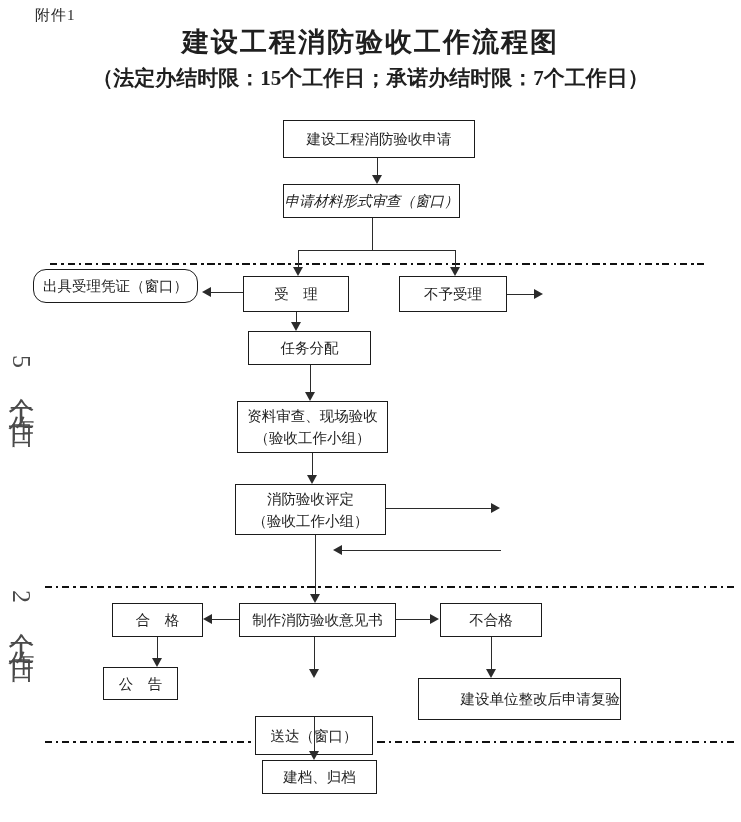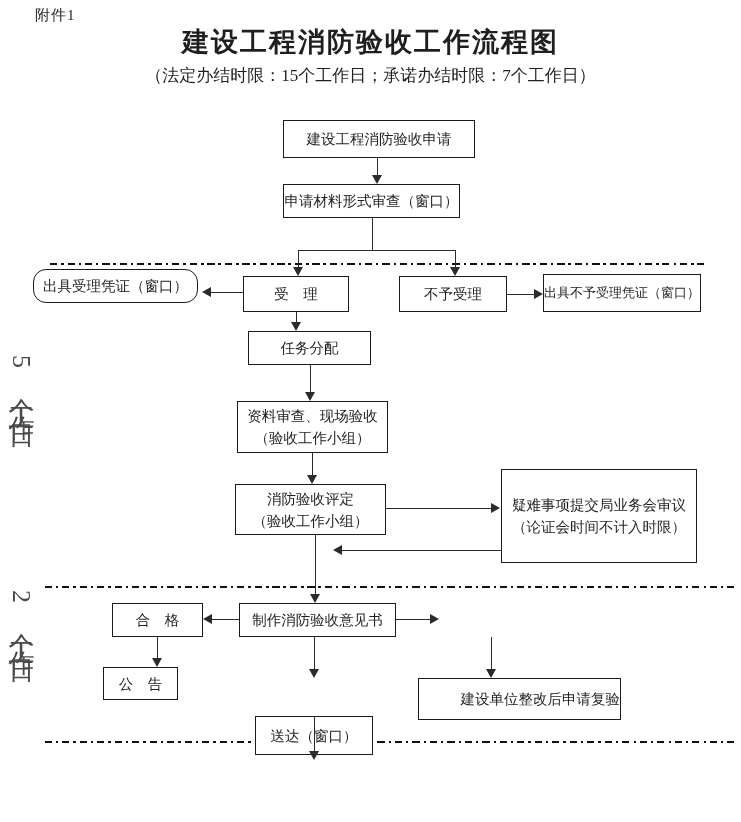--- a/index.html
+++ b/index.html
@@ -7,21 +7,21 @@
     --text:#1f1f1f;
     --side:#4a4a4a;
   }
   html,body{margin:0;padding:0;background:#fff;}
   body{font-family:"Liberation Serif","DejaVu Serif",serif;color:var(--text);}
   .canvas{position:relative;width:741px;height:822px;background:#fff;overflow:hidden;}
 
   .attachment{position:absolute;left:35px;top:6px;font-size:15px;letter-spacing:1px;}
   .title{position:absolute;left:0;top:24px;width:741px;text-align:center;
          font-size:27px;font-weight:bold;letter-spacing:2px;}
-  .subtitle{position:absolute;left:0;top:64px;width:741px;text-align:center;font-size:17px;}
+  .subtitle{position:absolute;left:0;top:64px;width:741px;text-align:center;font-size:21px;font-weight:bold;}
 
   .box{position:absolute;border:1.6px solid #1b1b1b;background:#fff;
        display:flex;flex-direction:column;align-items:center;justify-content:center;
        text-align:center;font-size:14.5px;line-height:22px;box-sizing:border-box;}
   .box.sm{font-size:13px;}
 
   .vline{position:absolute;width:0;border-left:1.7px solid var(--line);}
   .hline{position:absolute;height:0;border-top:1.7px solid var(--line);}
   .ah{position:absolute;width:0;height:0;}
   .ah-down{border-left:5px solid transparent;border-right:5px solid transparent;border-top:9px solid var(--line);}
@@ -47,80 +47,79 @@
   <div class="dashdot" style="left:45px;top:586px;width:692px;"></div>
   <div class="dashdot" style="left:45px;top:741px;width:692px;"></div>
 
   <div class="sidelabel" style="top:355px;">5个工作日</div>
   <div class="sidelabel" style="top:590px;">2个工作日</div>
 
   <div class="box" style="left:283px;top:120px;width:192px;height:38px;align-items:center;">
     <span>建设工程消防验收申请</span>
   </div>
 
-  <div class="box" style="left:283px;top:184px;width:177px;height:34px;">
+  <div class="box" style="left:283px;top:184px;width:177px;height:34px;font-style:italic;">
     <span>申请材料形式审查（窗口）</span>
   </div>
 
   <div class="box" style="left:33px;top:269px;width:165px;height:34px;border-radius:13px;">
     <span>出具受理凭证（窗口）</span>
   </div>
 
   <div class="box" style="left:243px;top:276px;width:106px;height:36px;">
     <span>受　理</span>
   </div>
 
   <div class="box" style="left:399px;top:276px;width:108px;height:36px;">
     <span>不予受理</span>
   </div>
 
-  <div class="box sm" style="left:543px;top:274px;width:158px;height:38px;">
-    <span>出具不予受理凭证（窗口）</span>
-  </div>
 
   <div class="box" style="left:248px;top:331px;width:123px;height:34px;">
     <span>任务分配</span>
   </div>
 
   <div class="box" style="left:237px;top:401px;width:151px;height:52px;text-align:center;">
     <span>资料审查、现场验收</span>
     <span>（验收工作小组）</span>
   </div>
 
   <div class="box" style="left:235px;top:484px;width:151px;height:51px;">
     <span>消防验收评定</span>
     <span>（验收工作小组）</span>
   </div>
 
-  <div class="box" style="left:501px;top:469px;width:196px;height:94px;">
-    <span>疑难事项提交局业务会审议</span>
-    <span>（论证会时间不计入时限）</span>
-  </div>
 
   <div class="box" style="left:112px;top:603px;width:91px;height:34px;">
     <span>合　格</span>
   </div>
 
   <div class="box" style="left:239px;top:603px;width:157px;height:34px;">
     <span>制作消防验收意见书</span>
   </div>
 
+  <div class="box" style="left:440px;top:603px;width:102px;height:34px;">
+    <span>不合格</span>
+  </div>
 
   <div class="box" style="left:103px;top:667px;width:75px;height:33px;">
     <span>公　告</span>
   </div>
 
   <div class="box" style="left:255px;top:678px;width:118px;height:39px;margin-top:38px;">
     <span>送达（窗口）</span>
   </div>
 
   <div class="box" style="left:418px;top:678px;width:203px;height:42px;align-items:flex-end;">
     <span>建设单位整改后申请复验</span>
   </div>
 
+  <div class="box" style="left:262px;top:760px;width:115px;height:34px;">
+    <span>建档、归档</span>
+  </div>
 
   <div class="vline" style="left:377px;top:158px;height:19px;"></div>
   <div class="ah ah-down" style="left:372px;top:175px;"></div>
 
   <div class="vline" style="left:372px;top:218px;height:33px;"></div>
   <div class="hline" style="left:298px;top:250px;width:158px;"></div>
   <div class="vline" style="left:298px;top:250px;height:18px;"></div>
   <div class="ah ah-down" style="left:293px;top:267px;"></div>
   <div class="vline" style="left:455px;top:250px;height:18px;"></div>
   <div class="ah ah-down" style="left:450px;top:267px;"></div>

